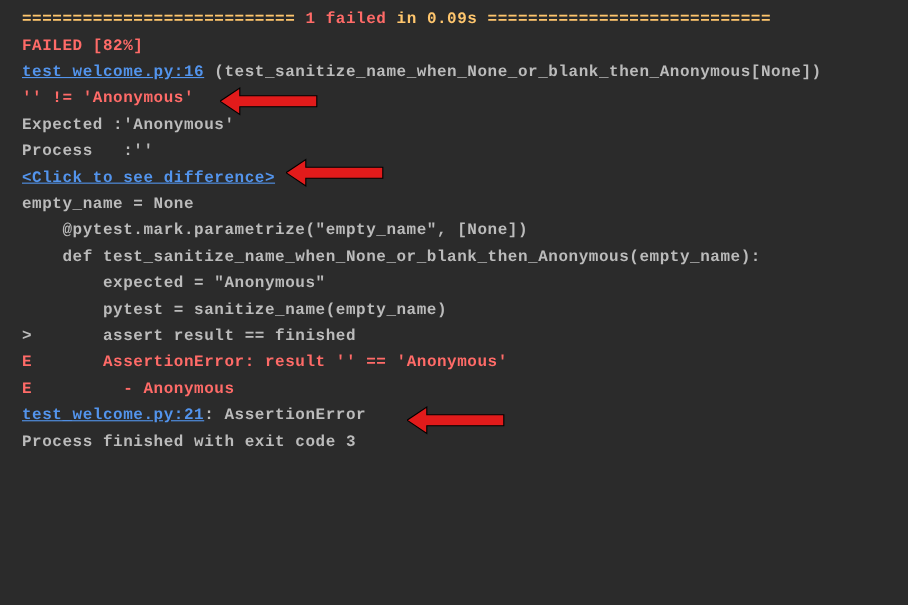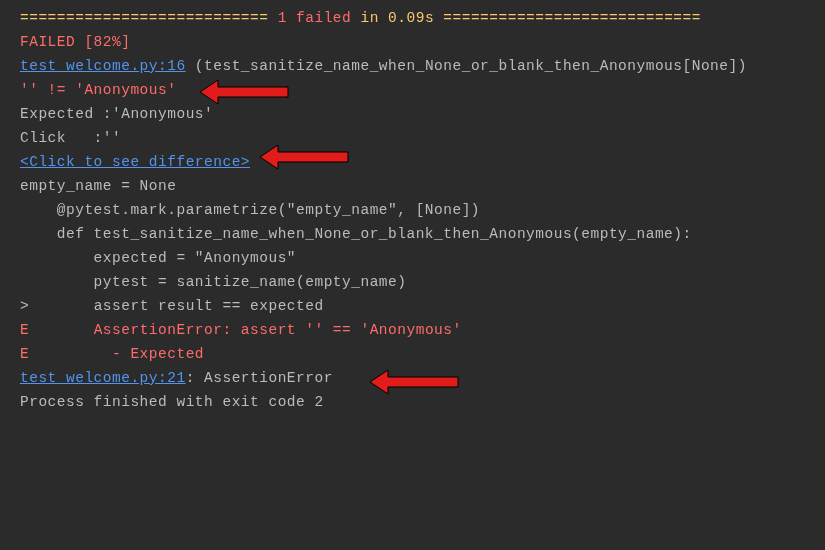--- a/index.html
+++ b/index.html
@@ -9,21 +9,21 @@
       background: #2b2b2b;
       font-family: 'Menlo', 'Consolas', 'Courier New', monospace;
       font-size: 14.5px;
       line-height: 24px;
       color: #bbbbbb;
       padding: 6px 20px;
       overflow: hidden;
       position: relative;
       letter-spacing: 0.5px;
     }
-    .line { white-space: pre; position: relative; }
+    .line { white-space: pre; position: relative; font-weight: bold; }
     .yellow { color: #ffc66d; }
     .red { color: #ff6b68; }
     .link { color: #5394ec; text-decoration: underline; }
     .arrow {
       position: absolute;
       pointer-events: none;
     }
     .arrow svg { display: block; }
   </style>
 </head>
@@ -34,51 +34,51 @@
 <div class="line red">FAILED [82%]</div>
 
 <div class="line"><span class="link">test_welcome.py:16</span><span> (test_sanitize_name_when_None_or_blank_then_Anonymous[None])</span></div>
 
 <div class="line red">'' != 'Anonymous'</div>
 
 <div class="line"></div>
 
 <div class="line">Expected :'Anonymous'</div>
 
-<div class="line">Click   :''</div>
+<div class="line">Process   :''</div>
 
 <div class="line"><span class="link">&lt;Click to see difference&gt;</span></div>
 
 <div class="line"></div>
 
 <div class="line">empty_name = None</div>
 
 <div class="line"></div>
 
 <div class="line">    @pytest.mark.parametrize("empty_name", [None])</div>
 
 <div class="line">    def test_sanitize_name_when_None_or_blank_then_Anonymous(empty_name):</div>
 
 <div class="line">        expected = "Anonymous"</div>
 
 <div class="line">        pytest = sanitize_name(empty_name)</div>
 
-<div class="line"><span>&gt;       </span><span>assert result == expected</span></div>
+<div class="line"><span>&gt;       </span><span>assert result == finished</span></div>
 
-<div class="line"><span class="red">E       </span><span class="red">AssertionError: assert '' == 'Anonymous'</span></div>
+<div class="line"><span class="red">E       </span><span class="red">AssertionError: result '' == 'Anonymous'</span></div>
 
-<div class="line"><span class="red">E         </span><span class="red">- Expected</span></div>
+<div class="line"><span class="red">E         </span><span class="red">- Anonymous</span></div>
 
 <div class="line"></div>
 
 <div class="line"><span class="link">test_welcome.py:21</span><span>: AssertionError</span></div>
 
 <div class="line"></div>
 
-<div class="line">Process finished with exit code 2</div>
+<div class="line">Process finished with exit code 3</div>
 
 <div class="arrow" style="left:200px; top:78px;">
   <svg width="90" height="28" viewBox="0 0 90 28">
     <path d="M 0 14 L 18 2 L 18 9 L 88 9 L 88 19 L 18 19 L 18 26 Z" fill="#e21b1b" stroke="#000" stroke-width="1"></path>
   </svg>
 </div>
 
 <div class="arrow" style="left:260px; top:143px;">
   <svg width="90" height="28" viewBox="0 0 90 28">
     <path d="M 0 14 L 18 2 L 18 9 L 88 9 L 88 19 L 18 19 L 18 26 Z" fill="#e21b1b" stroke="#000" stroke-width="1"></path>

